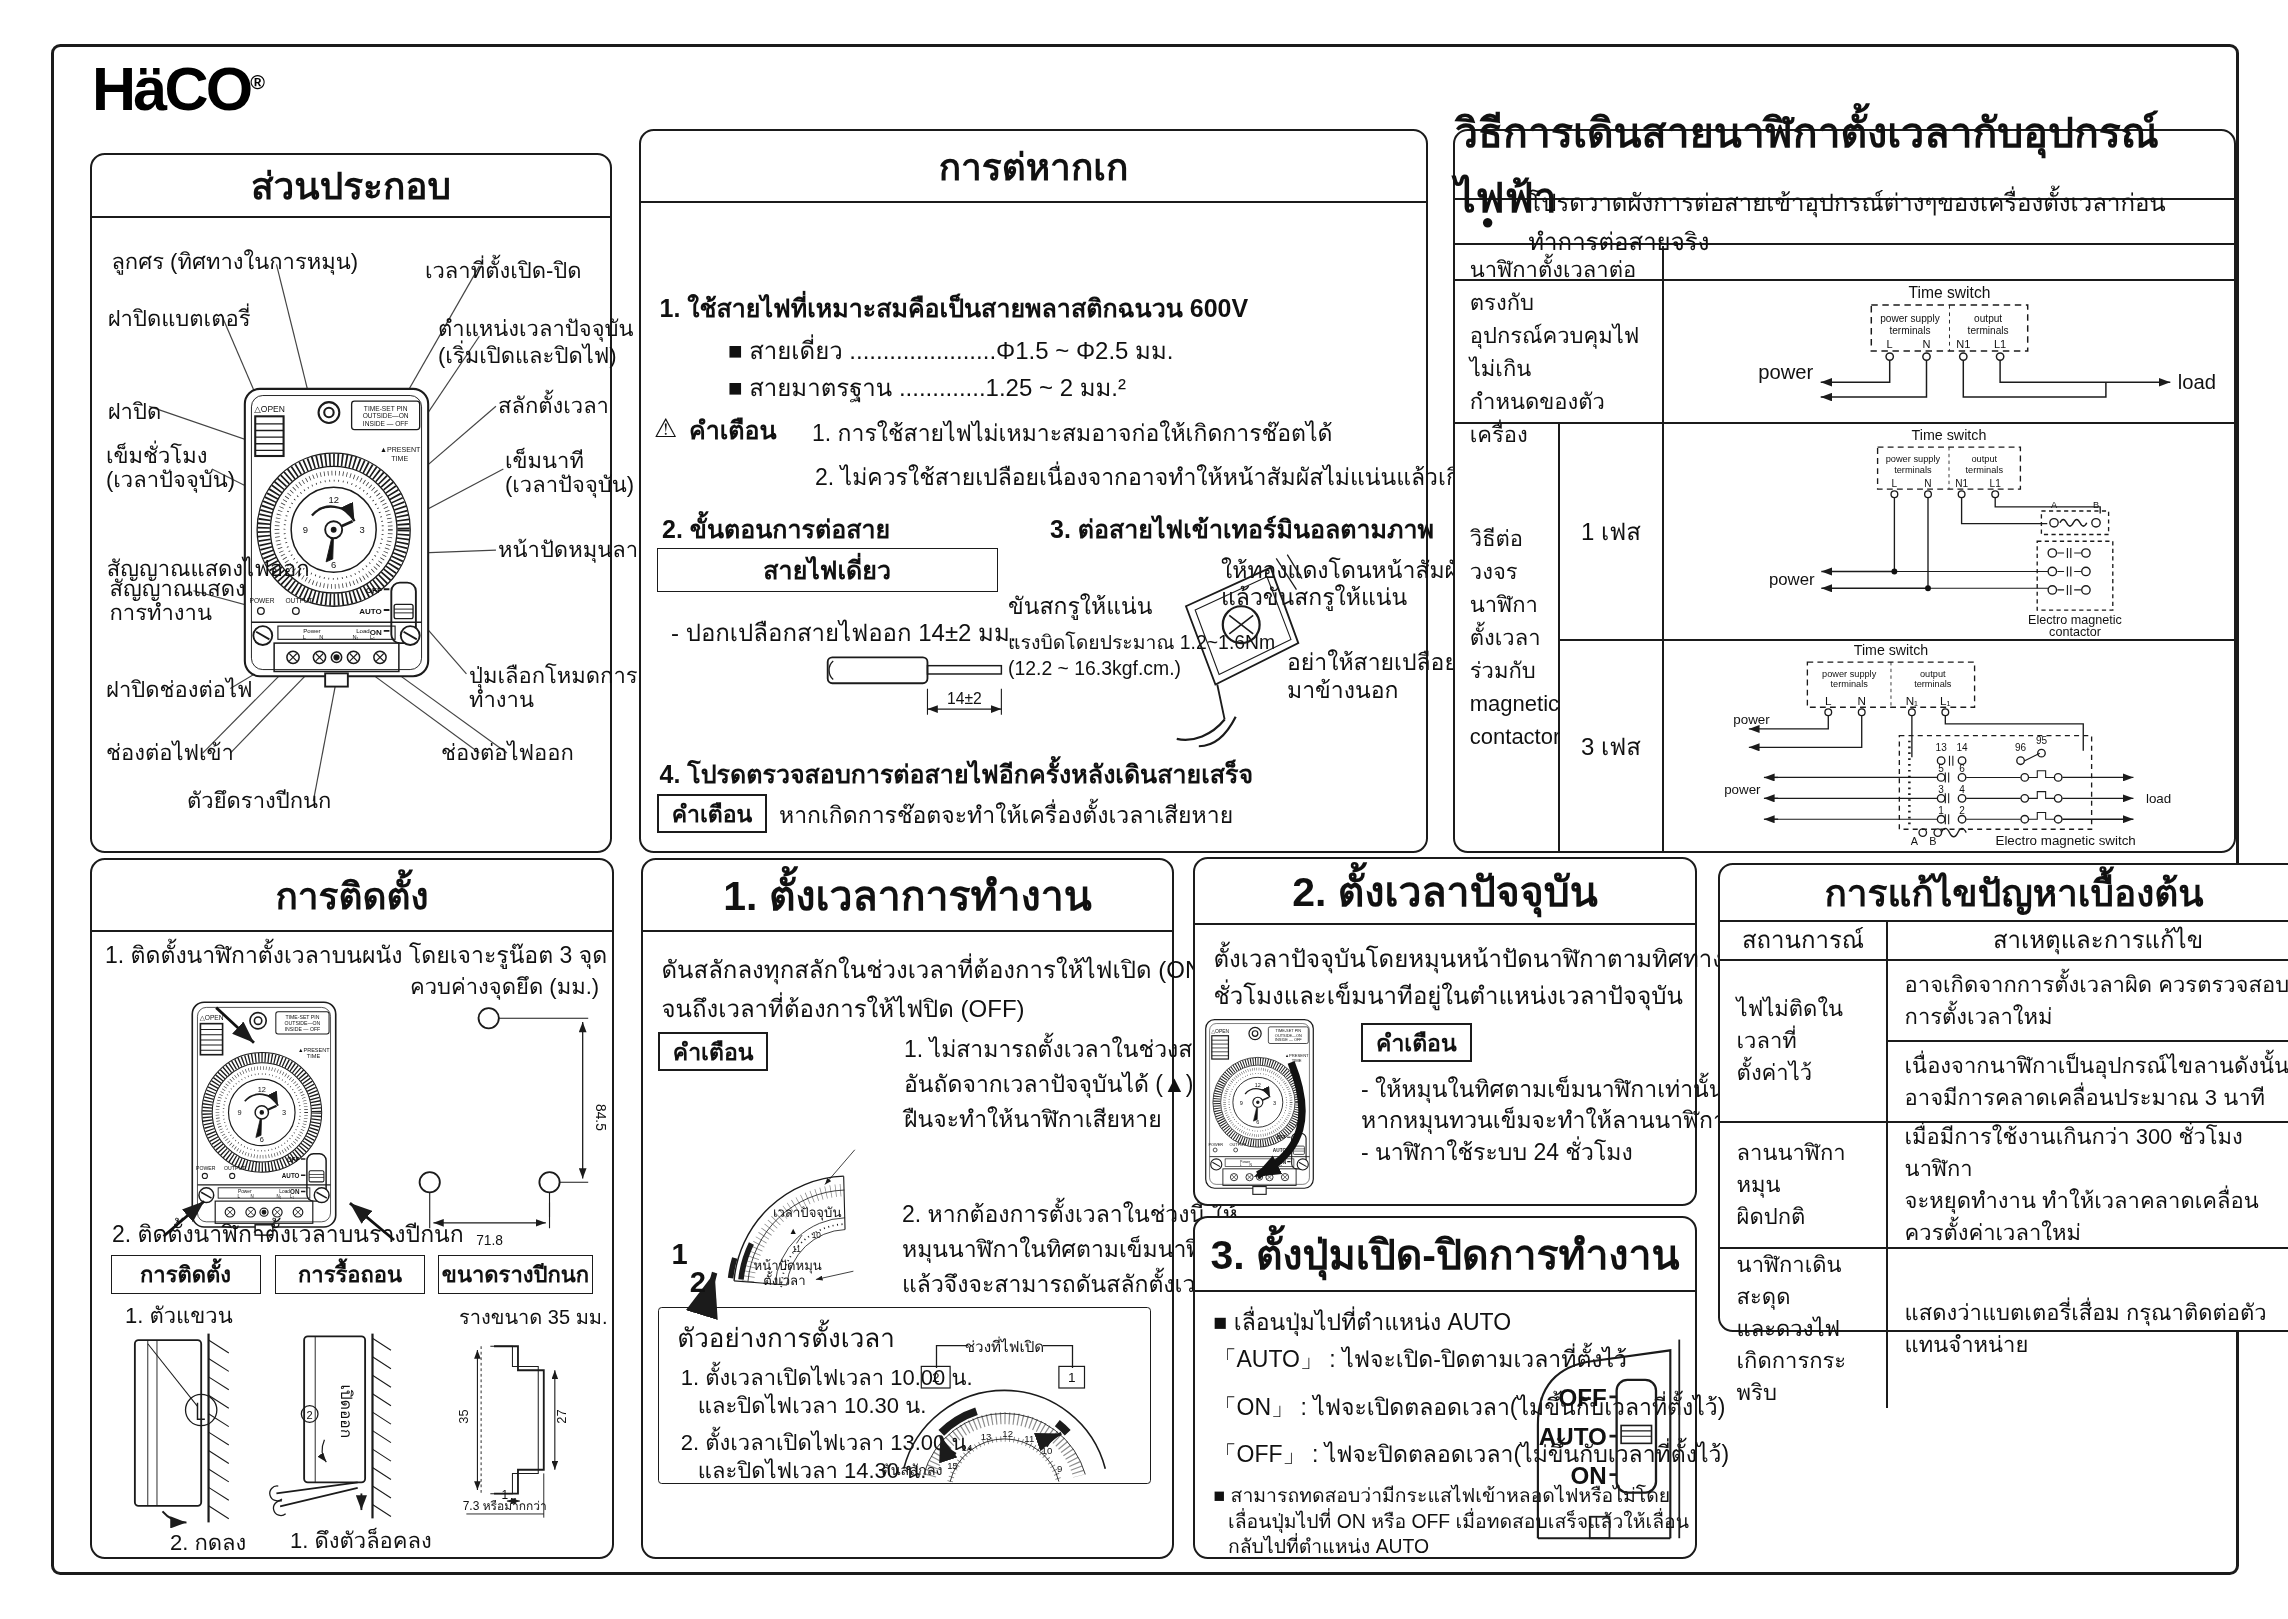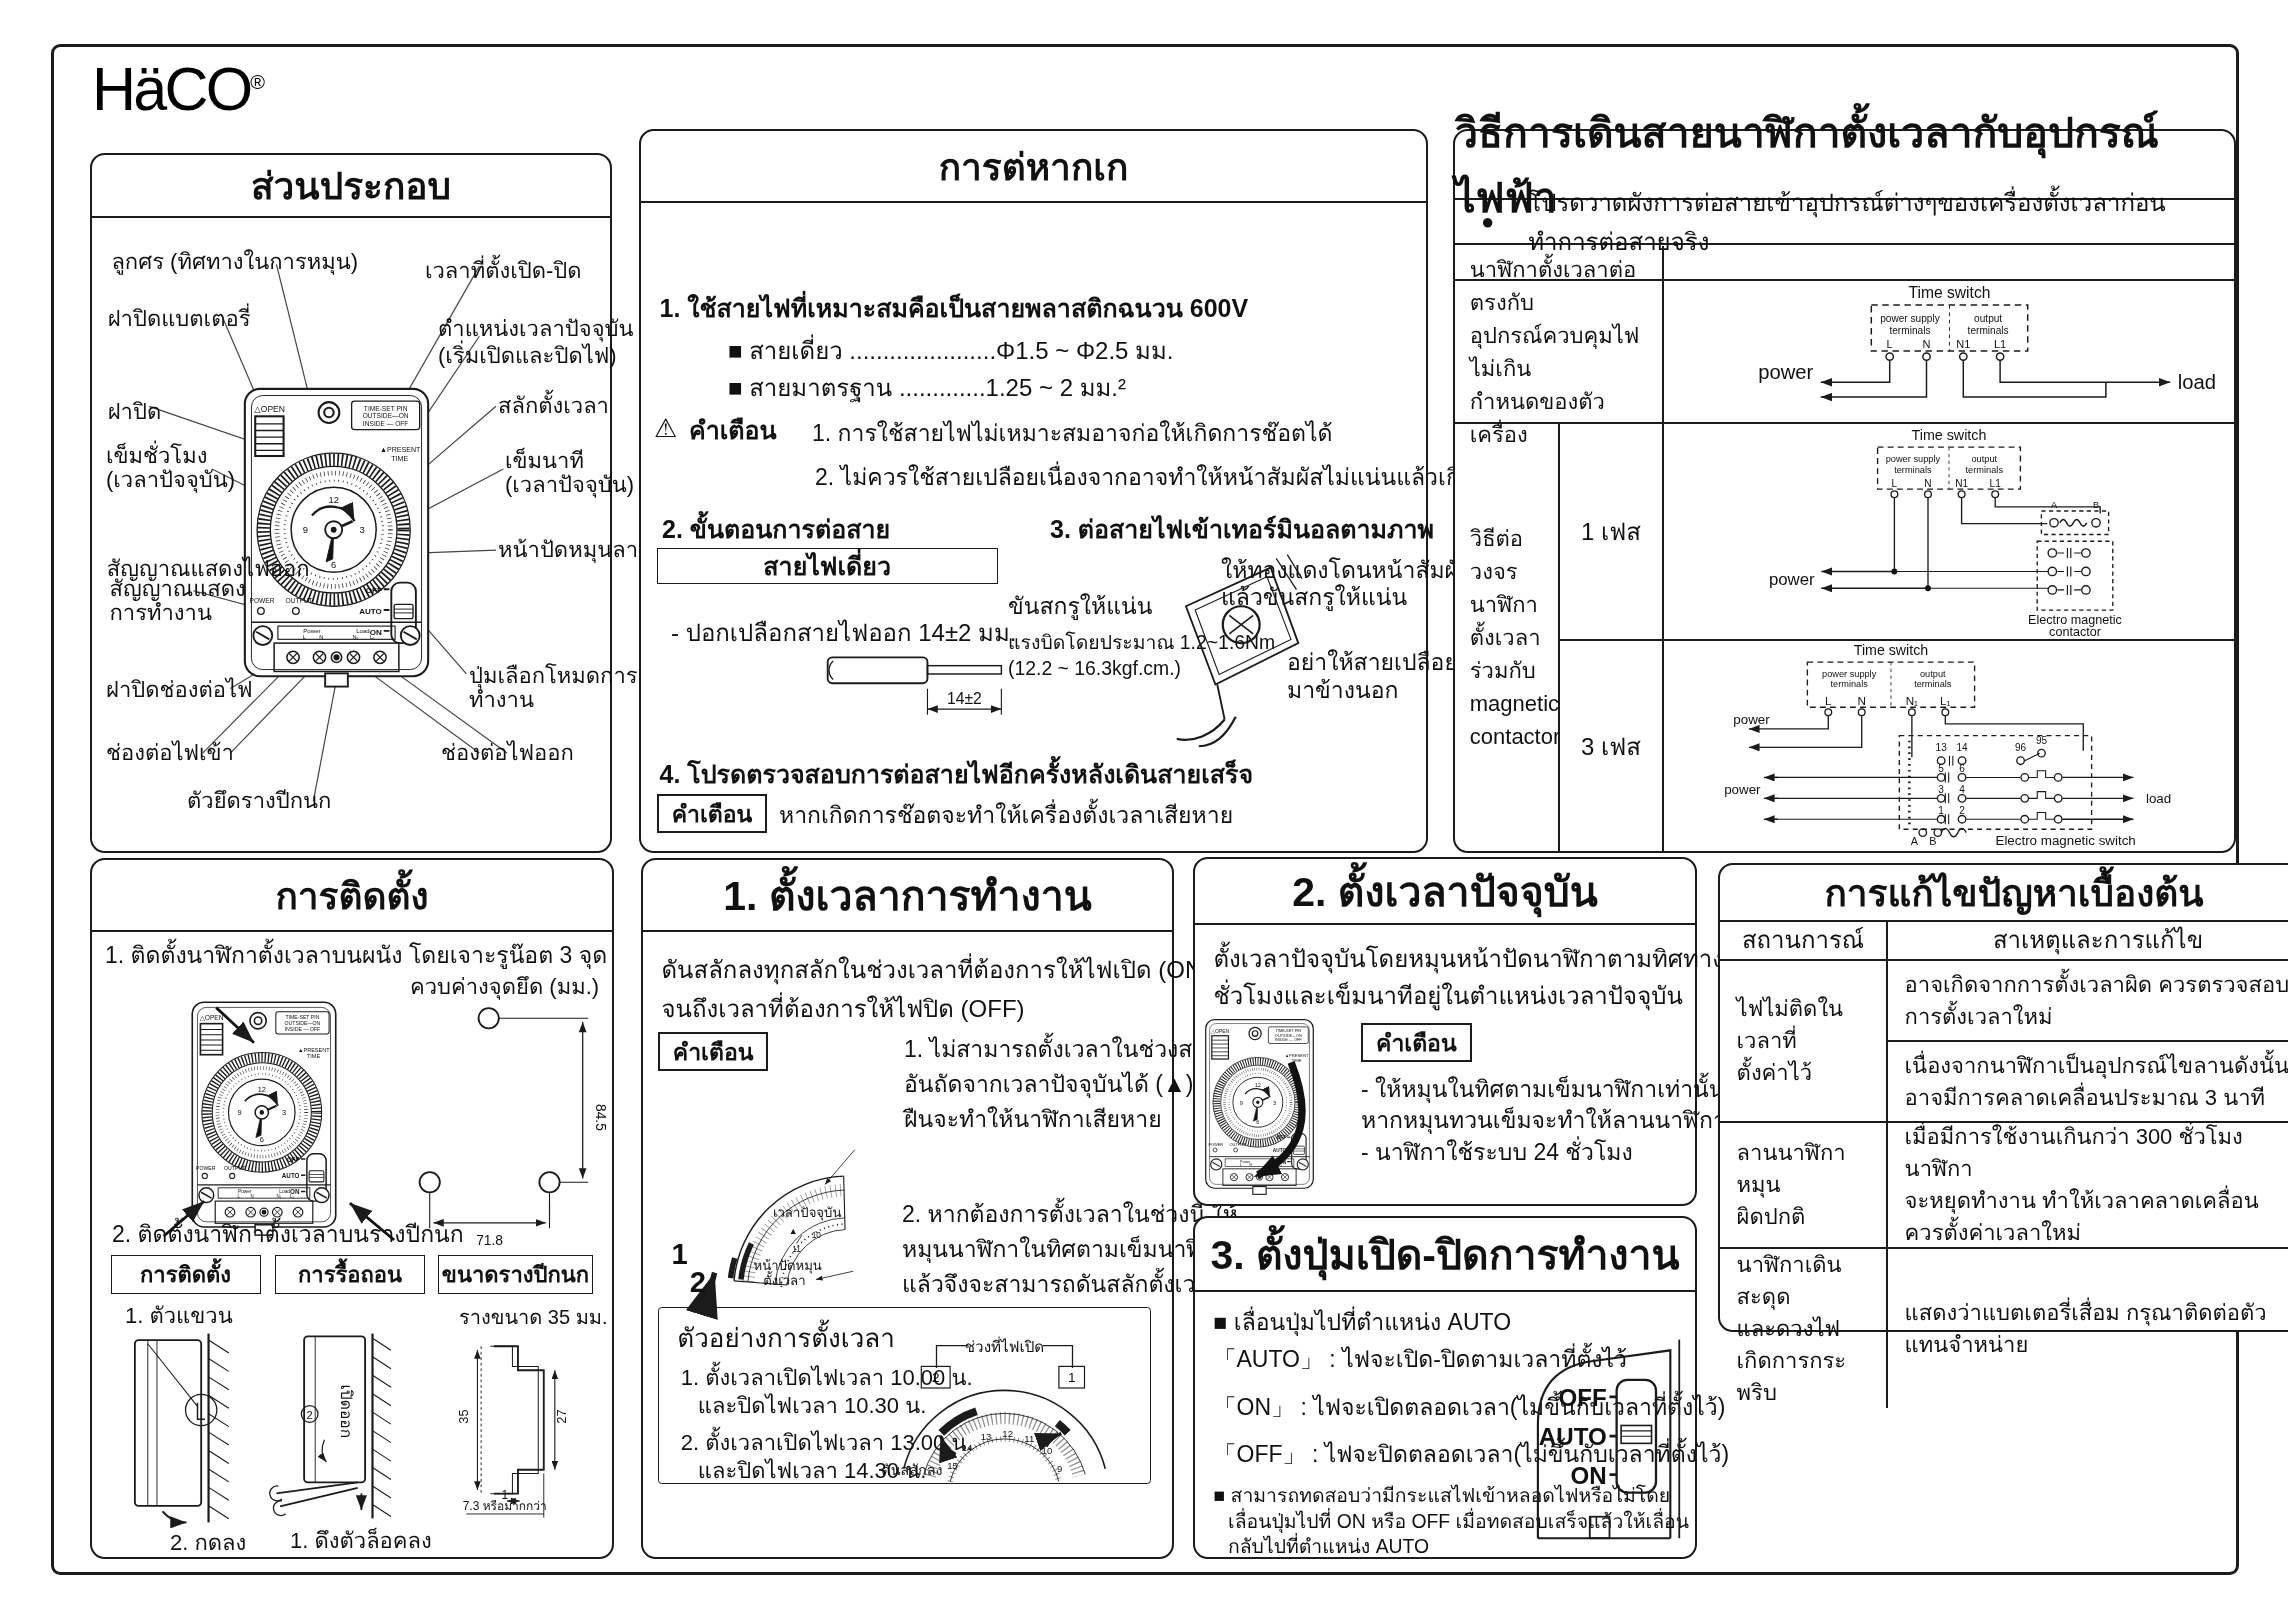--- a/index.html
+++ b/index.html
@@ -1,20 +1,20 @@
 <!DOCTYPE html>
 <html style="font-size:14.8px"><head>
 <meta charset="utf-8">
 <style>
   html,body{margin:0;padding:0;background:#e8e8e8}
   .page{position:relative;width:2289px;height:1620px;background:#fff;
         font-family:"Liberation Sans","DejaVu Sans",sans-serif;color:#111;overflow:hidden}
   .outer{position:absolute;left:51px;top:44px;width:2182px;height:1525px;
          border:3.7px solid #1b1b1b;border-radius:9.2px}
-  .logo{position:absolute;left:92px;top:54px;font-weight:400;font-size:61px;
+  .logo{position:absolute;left:92px;top:54px;font-weight:700;font-size:61px;
         letter-spacing:-2.8px;color:#000}
   .logo sup{font-size:20px;vertical-align:super}
   .panel{position:absolute;border:2.8px solid #1b1b1b;border-radius:14.8px;background:#fff;box-sizing:border-box}
   .phead{display:flex;align-items:center;justify-content:center;font-weight:bold;
          border-bottom:2.8px solid #1b1b1b;box-sizing:border-box}
   .t{position:absolute;white-space:nowrap;line-height:1.22}
   .b{font-weight:bold}.s21{font-size:19.4px}.s22{font-size:20px}.s24{font-size:22px}
   .s25{font-size:23px}.s26{font-size:24px}.s27{font-size:25px}.s28{font-size:26px}.s40{font-size:37px}.s44{font-size:41px}
   .wbox{border:2.3px solid #1b1b1b;padding:3.7px 13px;font-weight:bold;background:#fff}
   .cbox{border:1.8px solid #1b1b1b;display:flex;align-items:center;justify-content:center;
@@ -183,21 +183,21 @@
 <div class="panel" style="left:639px;top:129px;width:789px;height:724px">
   <div class="phead s40" style="height:72px">การต่หากเก</div>
   <div class="t s27 b" style="left:18.5px;top:162px">1. ใช้สายไฟที่เหมาะสมคือเป็นสายพลาสติกฉนวน 600V</div>
   <div class="t s26" style="left:87px;top:205px">■ สายเดี่ยว  ......................Φ1.5 ~ Φ2.5 มม.</div>
   <div class="t s26" style="left:87px;top:242px">■ สายมาตรฐาน .............1.25 ~ 2 มม.²</div>
   <div class="t s28" style="left:13px;top:282px">⚠</div>
   <div class="t s27 b" style="left:48px;top:284px">คำเตือน</div>
   <div class="t s25" style="left:171px;top:288px">1. การใช้สายไฟไม่เหมาะสมอาจก่อให้เกิดการช๊อตได้</div>
   <div class="t s25" style="left:174px;top:332px">2. ไม่ควรใช้สายเปลือยเนื่องจากอาจทำให้หน้าสัมผัสไม่แน่นแล้วเกิดไฟช๊อตได้</div>
   <div class="t s27 b" style="left:21px;top:383px">2. ขั้นตอนการต่อสาย</div>
-  <div class="cbox s27" style="position:absolute;left:15.7px;top:417px;width:341px;height:36px">สายไฟเดี่ยว</div>
+  <div class="cbox s27" style="position:absolute;left:15.7px;top:417px;width:341px;height:44px">สายไฟเดี่ยว</div>
   <div class="t s26" style="left:30px;top:487px">- ปอกเปลือกสายไฟออก 14±2 มม.</div>
   <svg style="left:183px;top:517px" width="194" height="88" viewBox="0 0 210 95">
     <g fill="none" stroke="#1b1b1b" stroke-width="2">
       <rect x="4" y="10" width="108" height="28" rx="5" fill="#fff"></rect>
       <path d="M10 14 a10 12 0 0 0 0 20" stroke-width="1.4"></path>
       <rect x="112" y="19" width="80" height="9" stroke-width="1.6"></rect>
       <path d="M112 44 v28 M192 44 v28" stroke-width="1.2"></path>
       <path d="M112 66 H192" stroke-width="1.4" marker-start="url(#ahs)" marker-end="url(#ah)"></path>
     </g>
     <text x="152" y="60" font-size="17" text-anchor="middle" fill="#111">14±2</text>

